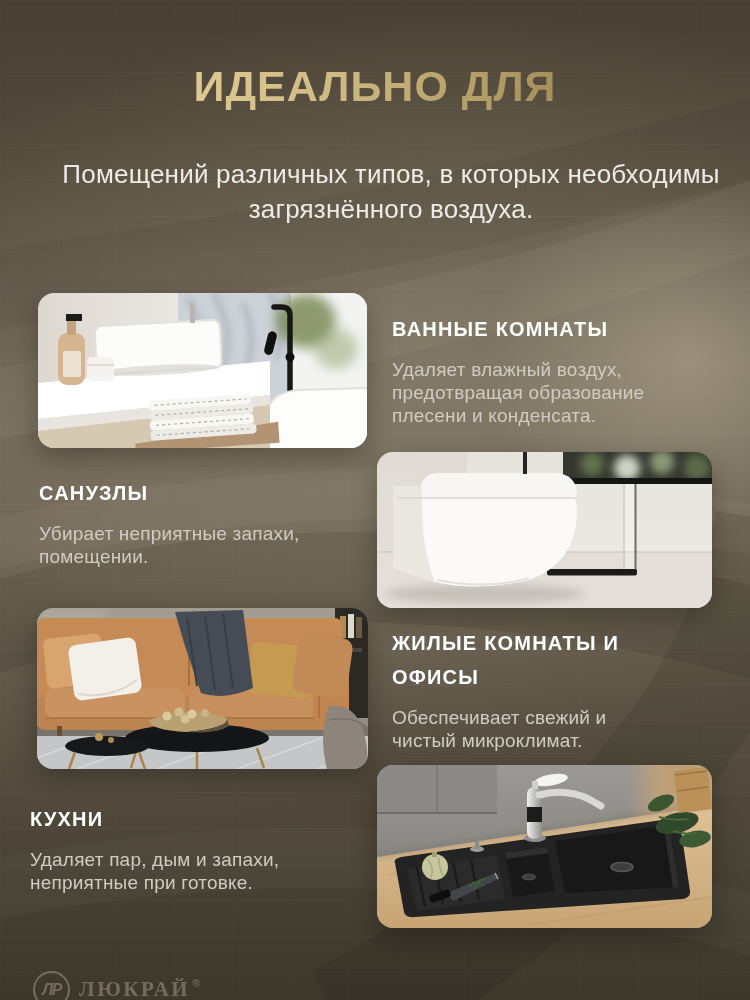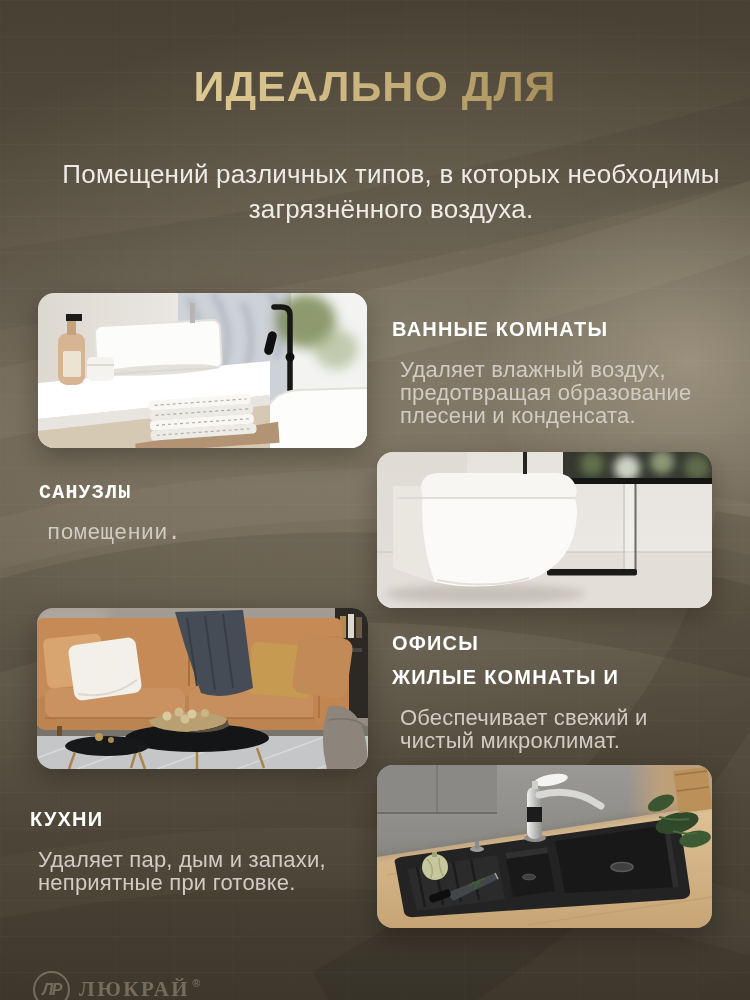--- a/index.html
+++ b/index.html
@@ -37,24 +37,24 @@
 
   .photo{position:absolute;border-radius:16px;overflow:hidden;box-shadow:0 10px 26px rgba(14,11,7,.30);}
   .photo svg{display:block;width:100%;height:100%;}
   .ph-bathroom{left:38px;top:293px;width:329px;height:155px;}
   .ph-toilet{left:377px;top:452px;width:335px;height:156px;}
   .ph-living{left:37px;top:608px;width:331px;height:161px;}
   .ph-kitchen{left:377px;top:765px;width:335px;height:163px;}
 
   .sec-text{position:absolute;}
   .sec-text h2{margin:0 0 12px;font-size:20px;line-height:34px;font-weight:700;color:#ffffff;letter-spacing:1.2px;}
-  .sec-text p{margin:8px;font-size:22px;line-height:23px;color:#d0ccc4;letter-spacing:.2px;}
+  .sec-text p{margin:0;font-size:19px;line-height:23px;color:#d0ccc4;letter-spacing:.2px;}
   .sec-text span{display:block;}
   .tx-bathrooms{left:392px;top:312px;width:330px;}
-  .tx-toilets{left:39px;top:476px;width:330px;font-family:Liberation Mono, monospace;}
+  .tx-toilets{left:39px;top:476px;width:330px;}
   .tx-living{left:392px;top:626px;width:330px;}
   .tx-kitchens{left:30px;top:802px;width:330px;}
 
   .logo{position:absolute;left:33px;top:943px;display:flex;align-items:center;color:#756c5d;margin-top:28px;}
   .logo-circle{
     width:33px;height:33px;border:2.5px solid #756c5d;border-radius:50%;margin-right:9px;
     display:flex;align-items:center;justify-content:center;
     font-size:16px;font-weight:700;font-style:italic;letter-spacing:-1.5px;
   }
   .brand{font-size:21px;font-weight:700;letter-spacing:2.5px;font-family:Liberation Serif, serif;}
@@ -143,20 +143,21 @@
         <span>предотвращая образование</span>
         <span>плесени и конденсата.</span>
       </p>
     </div>
 
     <div class="sec-text tx-toilets">
       <h2>
         <span>САНУЗЛЫ</span>
       </h2>
       <p>
+        <span>Убирает неприятные запахи,</span>
         <span>помещении.</span>
       </p>
     </div>
 
     <div class="photo ph-toilet">
       <svg viewBox="0 0 335 156" preserveAspectRatio="none" aria-hidden="true">
         <defs>
           <linearGradient id="t_w" x1="0" y1="0" x2="0" y2="1">
             <stop offset="0" stop-color="#e6e3dd"></stop>
               <stop offset="1" stop-color="#eeece7"></stop>
@@ -245,22 +246,22 @@
         <circle cx="148" cy="111" r="4.5" fill="#d3c192"></circle>
         <circle cx="62" cy="129" r="4" fill="#b99954"></circle>
           <circle cx="74" cy="132" r="3" fill="#a98a49"></circle>
         <path d="M292,98 Q331,93 331,161 L290,161 Q281,127 292,98 Z" fill="#8d857b"></path>
         <path d="M292,112 Q315,108 328,118" stroke="#7a7268" stroke-width="1.5" fill="none"></path>
       </svg>
     </div>
 
     <div class="sec-text tx-living">
       <h2>
+        <span>ЖИЛЫЕ КОМНАТЫ И</span>
         <span>ОФИСЫ</span>
-        <span>ЖИЛЫЕ КОМНАТЫ И</span>
       </h2>
       <p>
         <span>Обеспечивает свежий и</span>
         <span>чистый микроклимат.</span>
       </p>
     </div>
 
     <div class="sec-text tx-kitchens">
       <h2>
         <span>КУХНИ</span>

